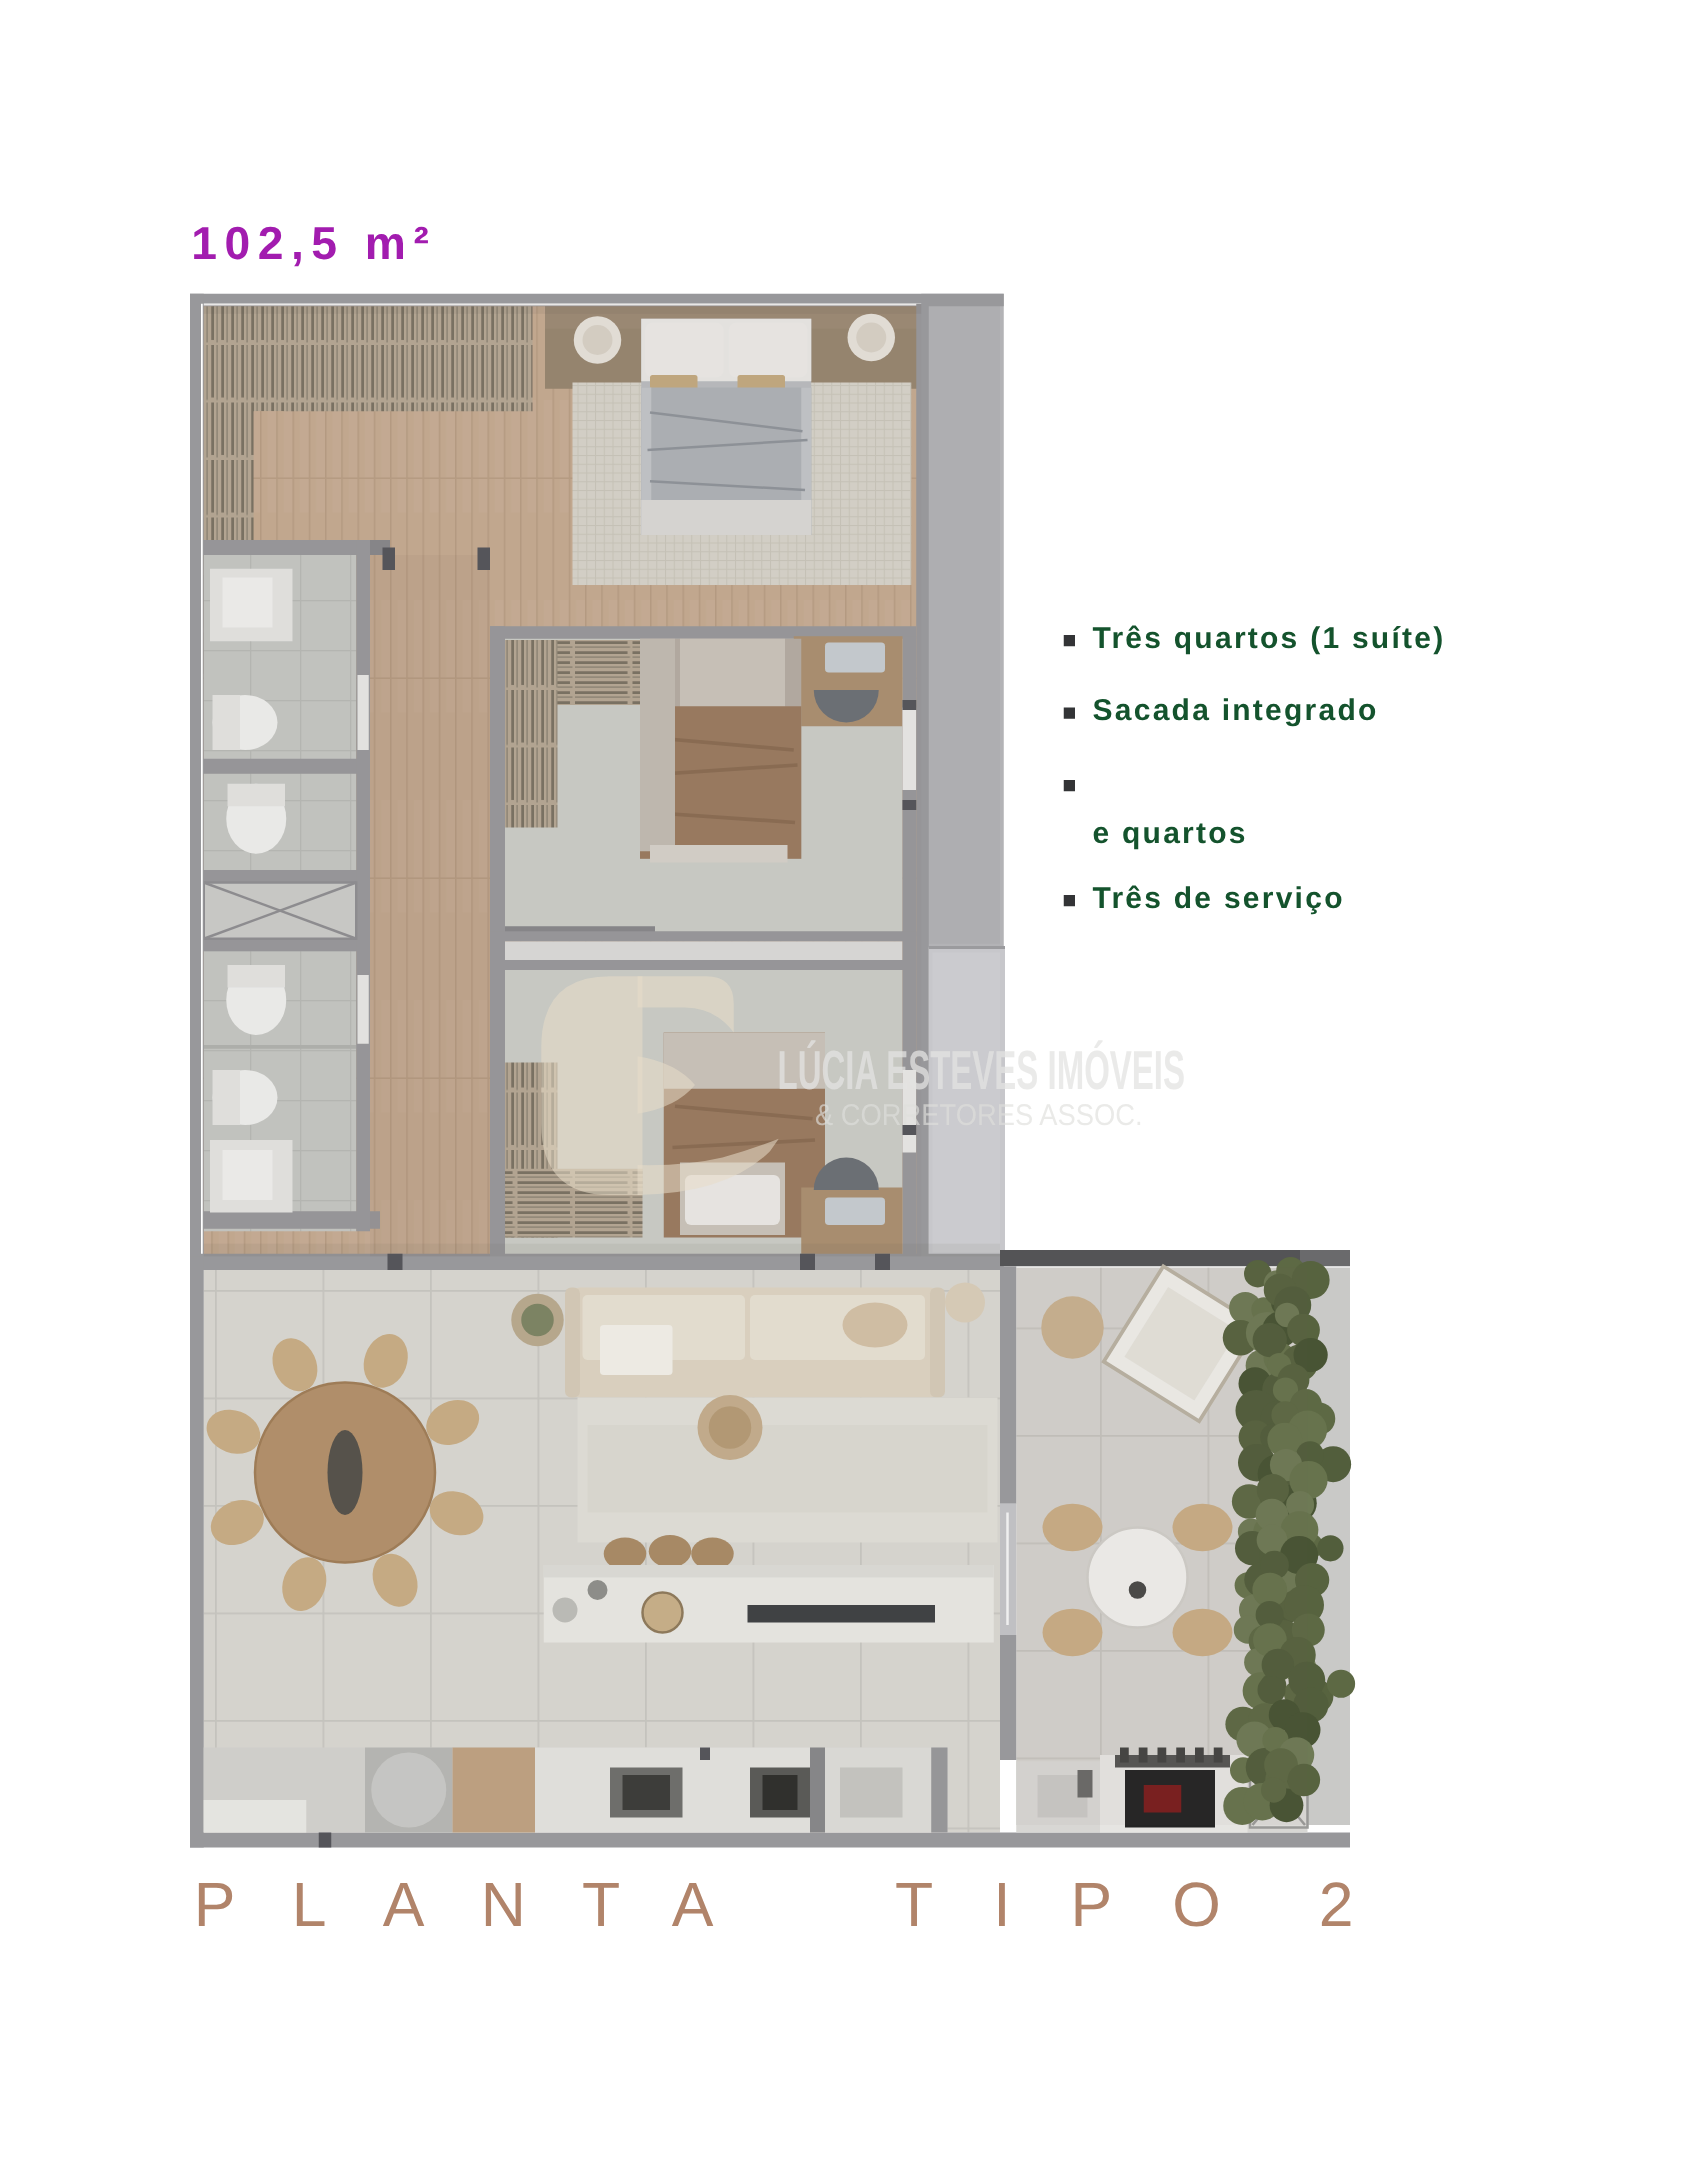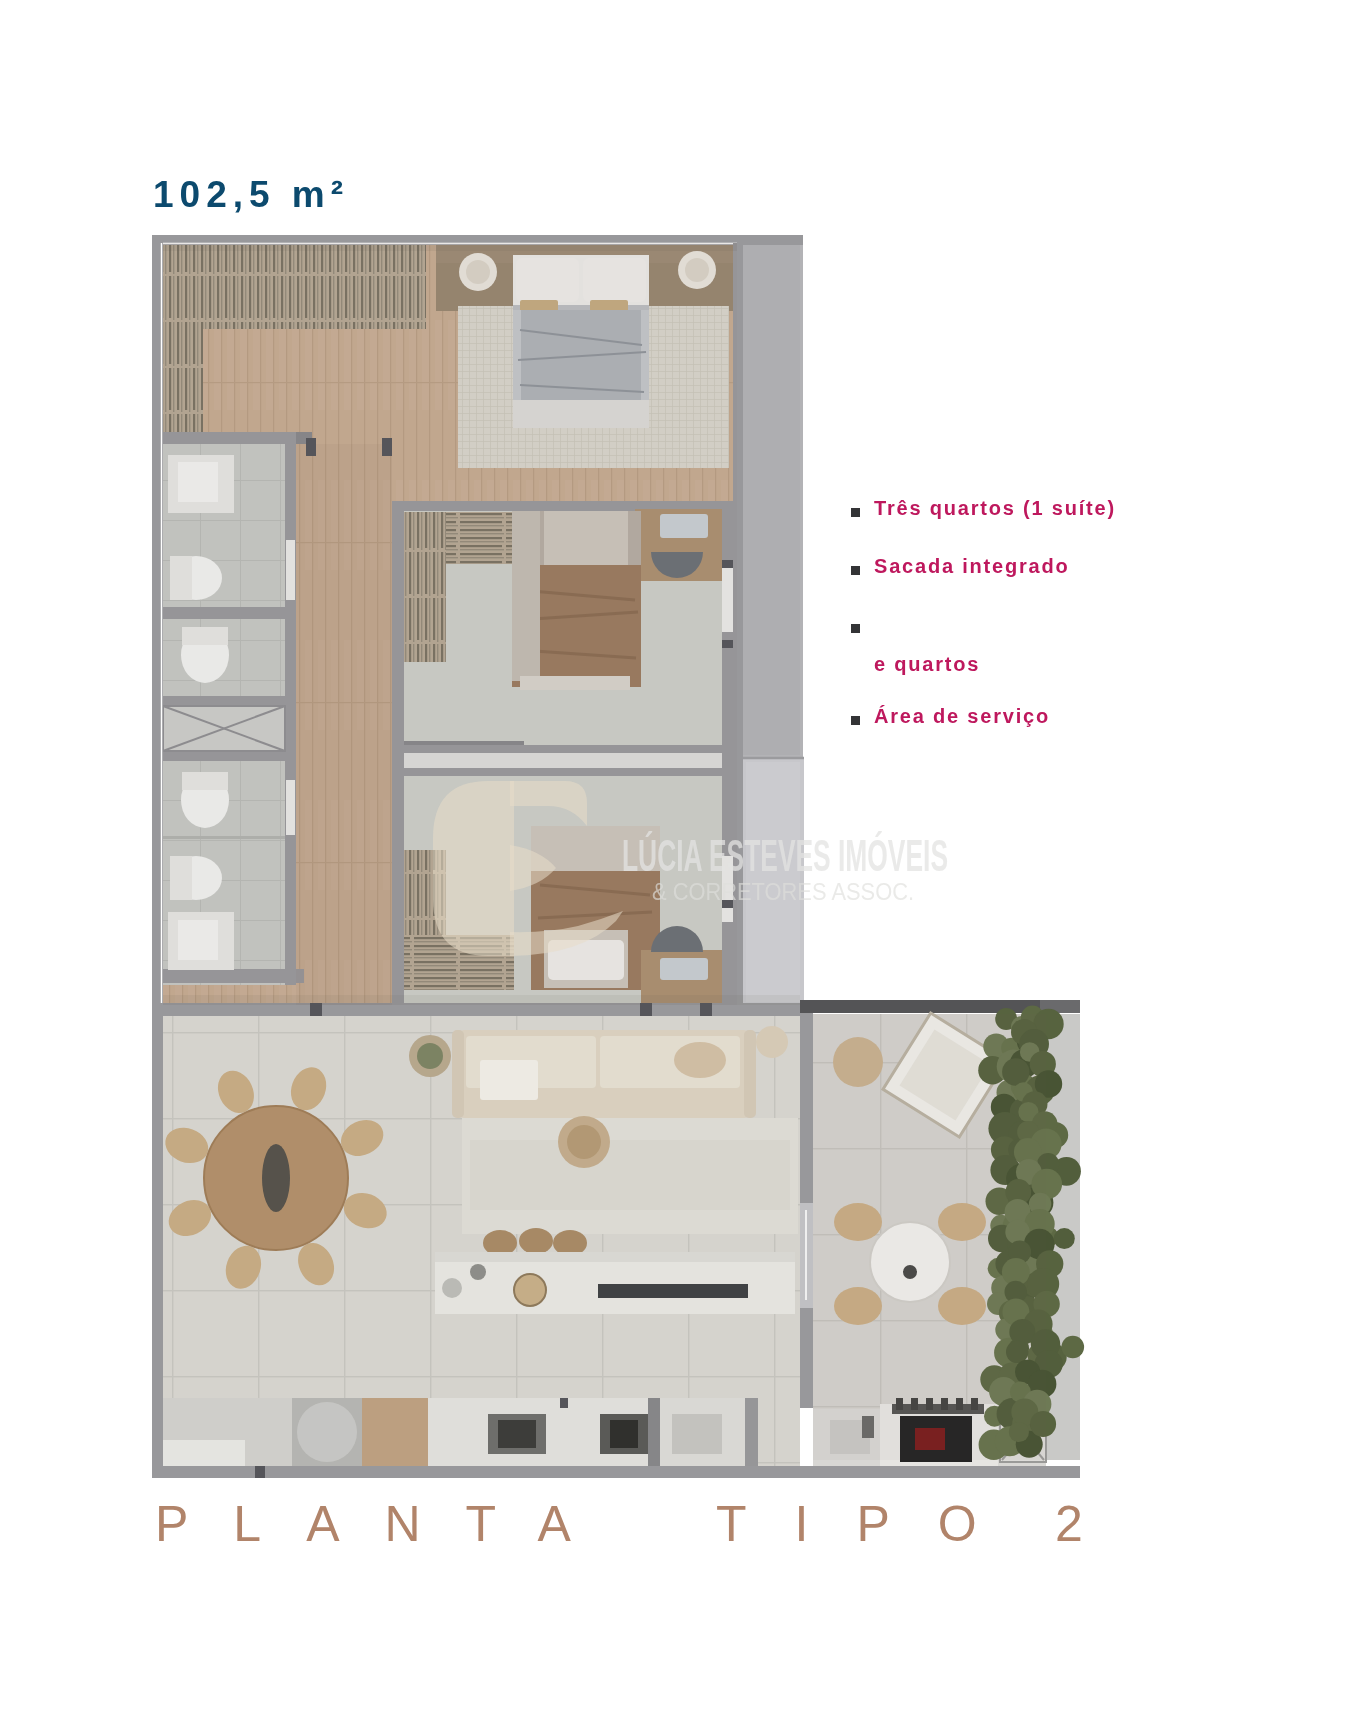--- a/index.html
+++ b/index.html
@@ -1,19 +1,19 @@
 <!DOCTYPE html>
 <html><head><meta charset="utf-8">
 <style>
 html,body{margin:0;padding:0;background:#fff;width:1365px;height:1729px;overflow:hidden}
 #page{position:relative;width:1365px;height:1729px;font-family:"Liberation Sans",sans-serif}
 svg{position:absolute;left:0;top:0}
-.t{position:absolute;color:#0c4a6e;font-weight:bold;white-space:nowrap}
+.t{position:absolute;color:#a21caf;font-weight:bold;white-space:nowrap}
 #area{left:153px;top:174px;font-size:37px;letter-spacing:6px}
-.li{font-size:20px;letter-spacing:1.8px;color:#be185d}
+.li{font-size:24px;letter-spacing:1.8px;color:#14532d}
 .b{position:absolute;width:9px;height:9px;background:#333436}
 #planta{position:absolute;left:0;top:1495px;width:1365px;color:#b1846a;font-size:50px;font-weight:normal;white-space:nowrap}
 </style></head>
 <body>
 <div id="page">
 <svg width="1365" height="1729" viewBox="0 0 1365 1729">
 <defs>
 <pattern id="wood" width="13" height="160" patternUnits="userSpaceOnUse">
   <rect width="13" height="160" fill="#c5ab91"></rect>
   <rect x="0" width="1.2" height="160" fill="#b79d83"></rect>
@@ -384,18 +384,18 @@
 <text x="652" y="900" font-family="Liberation Sans, sans-serif" font-size="24" fill="#dededc" fill-opacity="0.65" textLength="262" lengthAdjust="spacingAndGlyphs">&amp; CORRETORES ASSOC.</text>
 </svg>
 <div class="t" id="area">102,5 m²</div>
 <div class="b" style="left:851px;top:508px"></div>
 <div class="t li" style="left:874px;top:497px">Três quartos (1 suíte)</div>
 <div class="b" style="left:851px;top:566px"></div>
 <div class="t li" style="left:874px;top:555px">Sacada integrado</div>
 <div class="b" style="left:851px;top:624px"></div>
 <div class="t li" style="left:874px;top:653px">e quartos</div>
 <div class="b" style="left:851px;top:716px"></div>
-<div class="t li" style="left:874px;top:705px">Área de serviço</div>
+<div class="t li" style="left:874px;top:705px">Três de serviço</div>
 <div id="planta">
       <span style="position:absolute;left:155px;letter-spacing:45px">PLANTA</span>
       <span style="position:absolute;left:716px;letter-spacing:48px">TIPO</span>
       <span style="position:absolute;left:1055px">2</span>
     </div>
 </div>
 </body></html>

